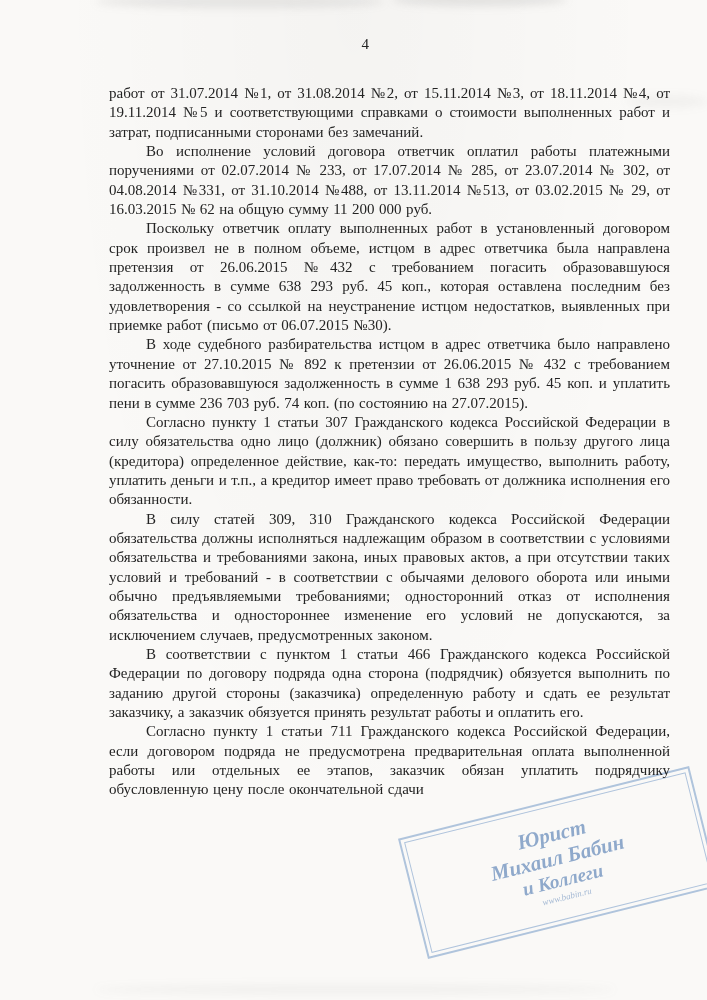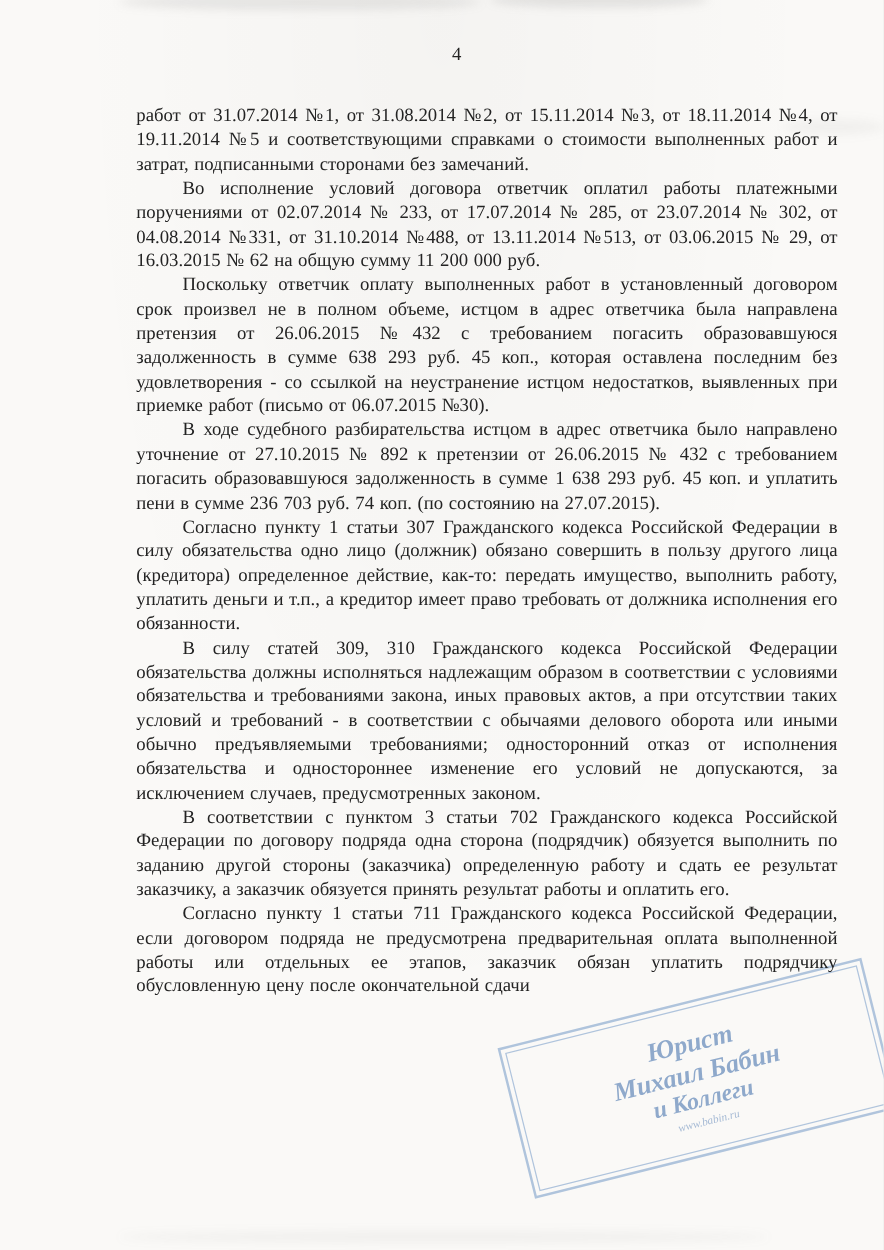--- a/index.html
+++ b/index.html
@@ -93,22 +93,22 @@
     <div class="stamp-inner">
       <div class="stamp-title">Юрист</div>
       <div class="stamp-name">Михаил Бабин</div>
       <div class="stamp-sub">и Коллеги</div>
       <div class="stamp-url">www.babin.ru</div>
     </div>
   </div>
 
   <div class="text-block">
     <p class="cont">работ от 31.07.2014 №1, от 31.08.2014 №2, от 15.11.2014 №3, от 18.11.2014 №4, от 19.11.2014 №5 и соответствующими справками о стоимости выполненных работ и затрат, подписанными сторонами без замечаний.</p>
-    <p>Во исполнение условий договора ответчик оплатил работы платежными поручениями от 02.07.2014 № 233, от 17.07.2014 № 285, от 23.07.2014 № 302, от 04.08.2014 №331, от 31.10.2014 №488, от 13.11.2014 №513, от 03.06.2015 № 29, от 16.03.2015 № 62 на общую сумму 11 200 000 руб.</p>
+    <p>Во исполнение условий договора ответчик оплатил работы платежными поручениями от 02.07.2014 № 233, от 17.07.2014 № 285, от 23.07.2014 № 302, от 04.08.2014 №331, от 31.10.2014 №488, от 13.11.2014 №513, от 03.02.2015 № 29, от 16.03.2015 № 62 на общую сумму 11 200 000 руб.</p>
     <p>Поскольку ответчик оплату выполненных работ в установленный договором срок произвел не в полном объеме, истцом в адрес ответчика была направлена претензия от 26.06.2015 №432 с требованием погасить образовавшуюся задолженность в сумме 638 293 руб. 45 коп., которая оставлена последним без удовлетворения - со ссылкой на неустранение истцом недостатков, выявленных при приемке работ (письмо от 06.07.2015 №30).</p>
     <p>В ходе судебного разбирательства истцом в адрес ответчика было направлено уточнение от 27.10.2015 № 892 к претензии от 26.06.2015 № 432 с требованием погасить образовавшуюся задолженность в сумме 1 638 293 руб. 45 коп. и уплатить пени в сумме 236 703 руб. 74 коп. (по состоянию на 27.07.2015).</p>
     <p>Согласно пункту 1 статьи 307 Гражданского кодекса Российской Федерации в силу обязательства одно лицо (должник) обязано совершить в пользу другого лица (кредитора) определенное действие, как-то: передать имущество, выполнить работу, уплатить деньги и т.п., а кредитор имеет право требовать от должника исполнения его обязанности.</p>
     <p>В силу статей 309, 310 Гражданского кодекса Российской Федерации обязательства должны исполняться надлежащим образом в соответствии с условиями обязательства и требованиями закона, иных правовых актов, а при отсутствии таких условий и требований - в соответствии с обычаями делового оборота или иными обычно предъявляемыми требованиями; односторонний отказ от исполнения обязательства и одностороннее изменение его условий не допускаются, за исключением случаев, предусмотренных законом.</p>
-    <p>В соответствии с пунктом 3 статьи 702 Гражданского кодекса Российской Федерации по договору подряда одна сторона (подрядчик) обязуется выполнить по заданию другой стороны (заказчика) определенную работу и сдать ее результат заказчику, а заказчик обязуется принять результат работы и оплатить его.</p>
+    <p>В соответствии с пунктом 1 статьи 466 Гражданского кодекса Российской Федерации по договору подряда одна сторона (подрядчик) обязуется выполнить по заданию другой стороны (заказчика) определенную работу и сдать ее результат заказчику, а заказчик обязуется принять результат работы и оплатить его.</p>
     <p>Согласно пункту 1 статьи 711 Гражданского кодекса Российской Федерации, если договором подряда не предусмотрена предварительная оплата выполненной работы или отдельных ее этапов, заказчик обязан уплатить подрядчику обусловленную цену после окончательной сдачи</p>
   </div>
 
 </div>
 
 </body></html>

